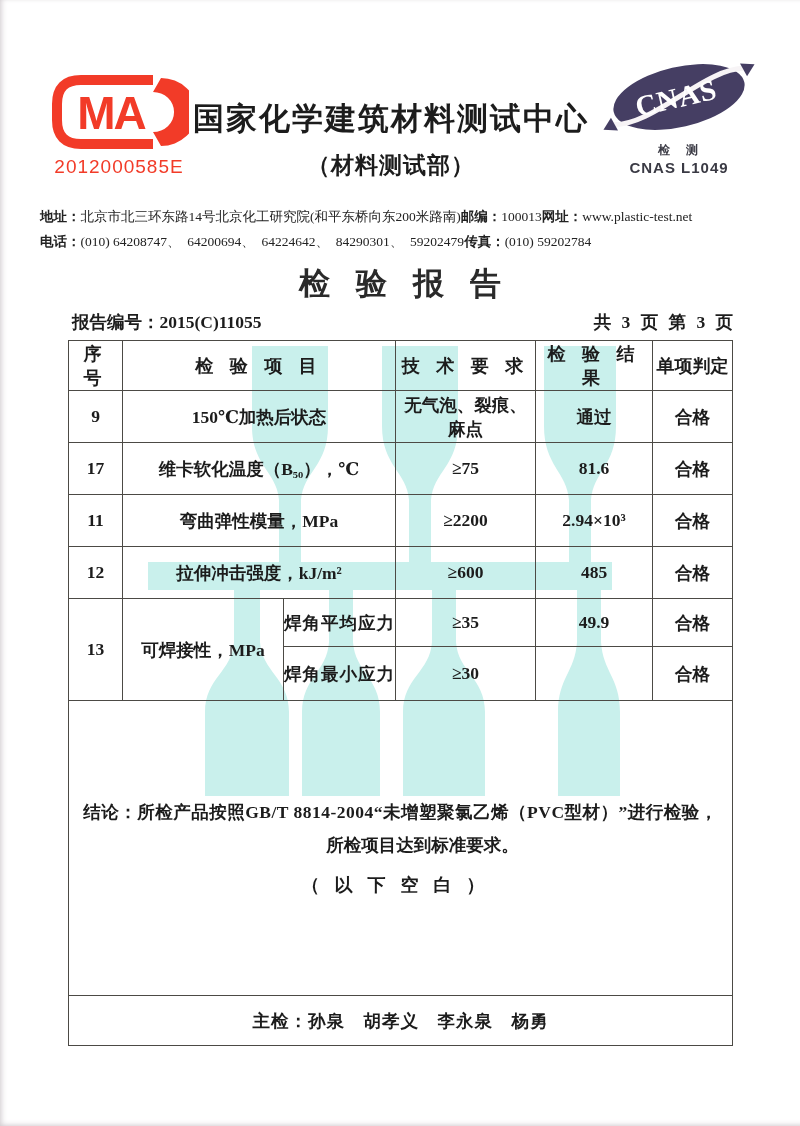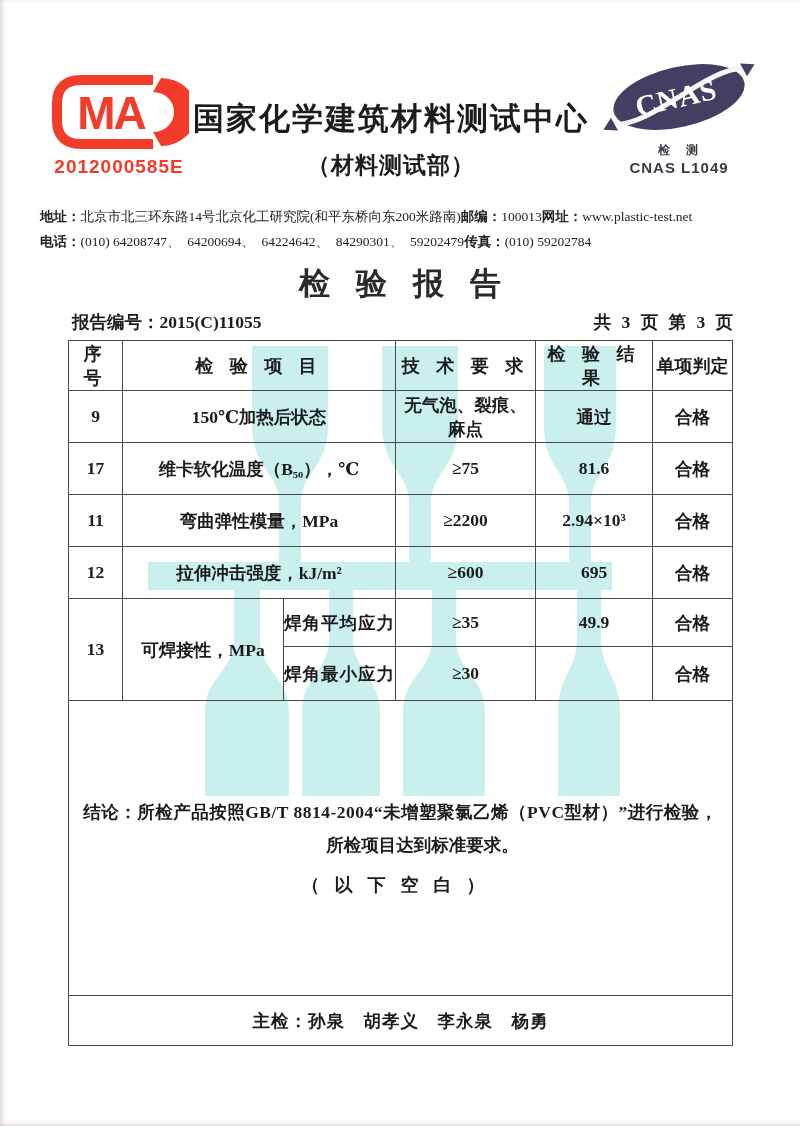--- a/index.html
+++ b/index.html
@@ -10,21 +10,21 @@
     font-family:"Liberation Serif","DejaVu Serif",serif;
     color:#1c1c1c;
     box-shadow:inset 4px 0 6px -3px #cfc9cd, inset -3px 0 5px -3px #d8d2d6, inset 0 -4px 6px -4px #cfc9cd;
     padding-left:12px;
   }
   
   .watermark{position:absolute;left:140px;top:344px;z-index:1;}
   
   .hdr{position:absolute;z-index:2;}
   .cma-wrap{left:44px;top:74px;width:150px;text-align:center;}
-  .cma-code{margin-top:2px;color:#f23b28;font-weight:bold;font-size:19px;letter-spacing:1px;font-family:"Liberation Sans","DejaVu Sans",sans-serif;}
+  .cma-code{margin-top:2px;color:#f23b28;font-weight:normal;font-size:19px;letter-spacing:1px;font-family:"Liberation Sans","DejaVu Sans",sans-serif;}
   .org-title{left:186px;top:98px;width:410px;text-align:center;font-size:31px;font-weight:bold;letter-spacing:2px;white-space:nowrap;}
   .org-sub{left:186px;top:150px;width:410px;text-align:center;font-size:23px;font-weight:bold;letter-spacing:1px;}
   .cnas-wrap{left:598px;top:54px;width:162px;text-align:center;}
   .cnas-zh{font-size:12px;font-weight:bold;color:#3c3c46;letter-spacing:2px;margin-top:-2px;text-align:center;}
   .cnas-cert{font-size:15px;font-weight:bold;color:#3a3a44;font-family:"Liberation Sans","DejaVu Sans",sans-serif;letter-spacing:1px;}
   
   .contact{position:absolute;left:40px;top:204px;width:722px;z-index:2;font-size:13.5px;line-height:25px;color:#222;}
   .contact .row{display:flex;justify-content:flex-start;white-space:pre;}
   .contact .lbl{font-weight:bold;}
   
@@ -150,21 +150,21 @@
       <td>11</td>
       <td colspan="2" class="item">弯曲弹性模量，MPa</td>
       <td>≥2200</td>
       <td>2.94×10³</td>
       <td>合格</td>
     </tr>
     <tr class="r-std">
       <td>12</td>
       <td colspan="2" class="item">拉伸冲击强度，kJ/m²</td>
       <td>≥600</td>
-      <td>695</td>
+      <td>485</td>
       <td>合格</td>
     </tr>
     <tr class="r-sub1">
       <td rowspan="2">13</td>
       <td rowspan="2" class="item">可焊接性，MPa</td>
       <td class="subname">焊角平均应力</td>
       <td>≥35</td>
       <td>49.9</td>
       <td>合格</td>
     </tr>

